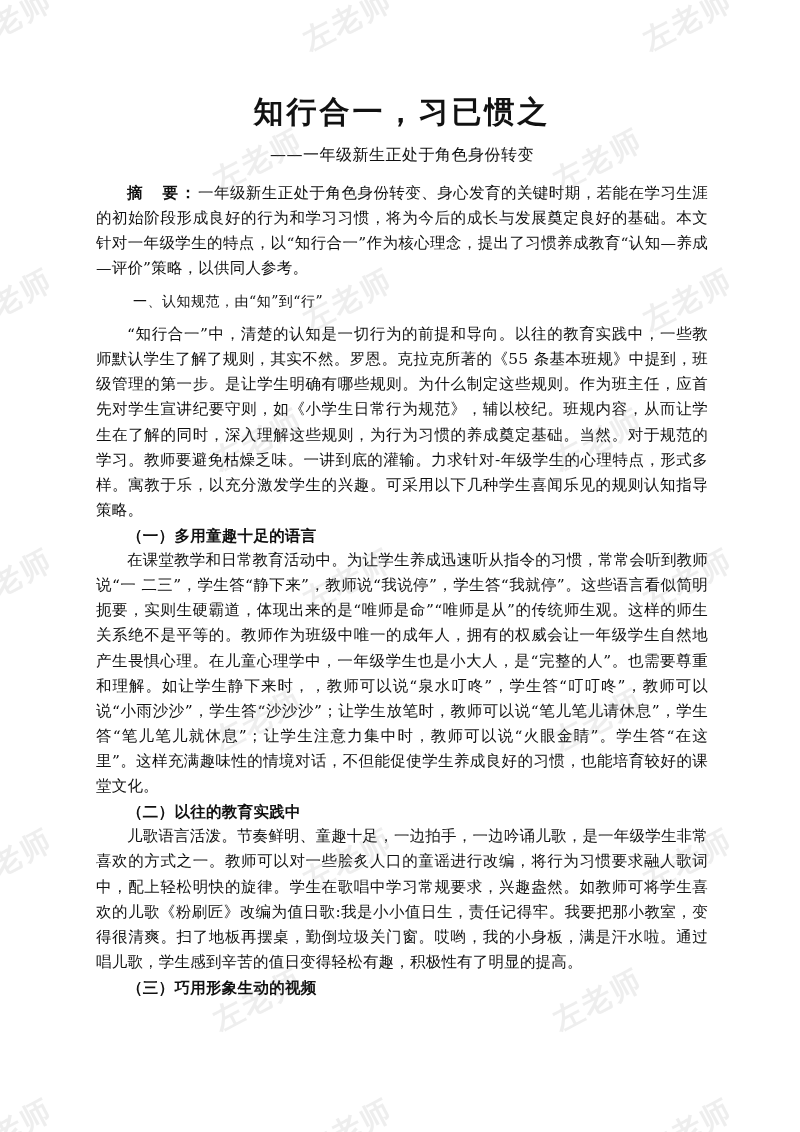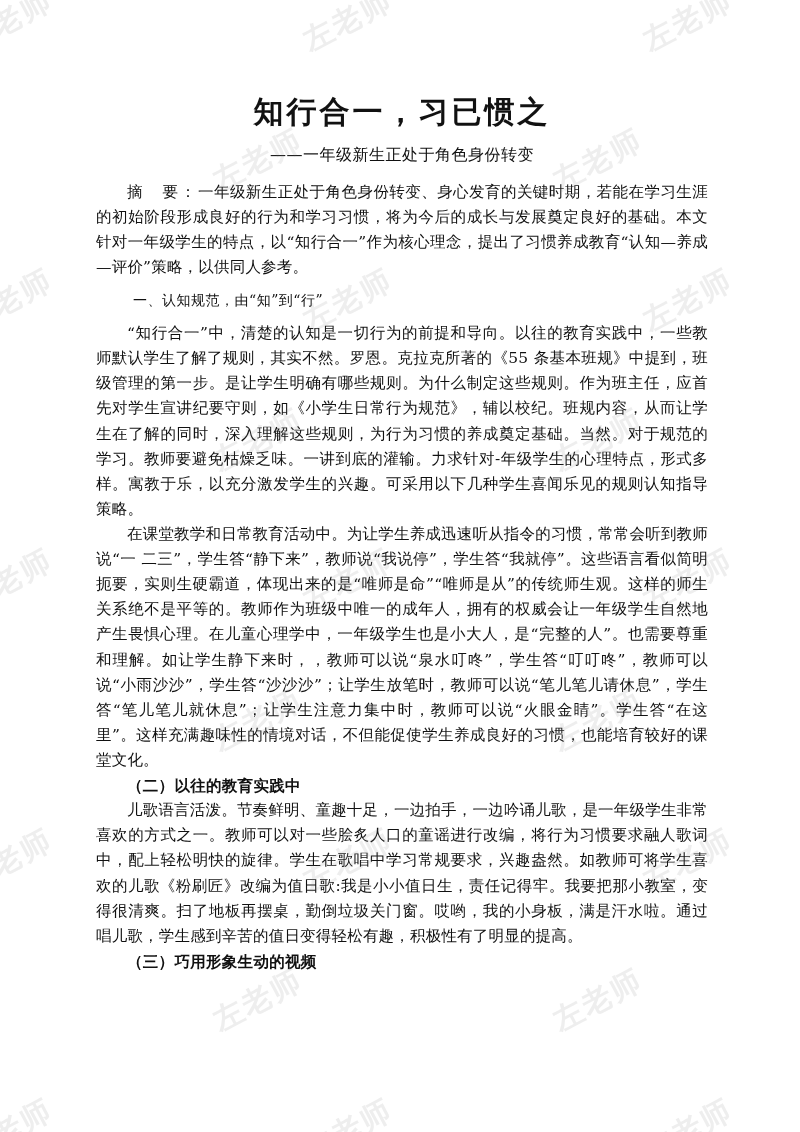--- a/index.html
+++ b/index.html
@@ -72,21 +72,21 @@
     font-size: 15.5px;
     line-height: 1.62;
     margin: 0;
     text-align: justify;
     text-justify: inter-ideograph;
     text-indent: 2em;
     letter-spacing: 0.2px;
   }
 
   .lbl {
-    font-weight: normal;
+    font-weight: bold;
     letter-spacing: 2px;
   }
 
   h2.sec {
     font-size: 14px;
     font-weight: normal;
     margin: 9px;
     line-height: 1.62;
     text-indent: 2em;
     letter-spacing: 0.5px;
@@ -111,20 +111,21 @@
     <div class="doc-subtitle">——一年级新生正处于角色身份转变</div>
 
     <p class="para"><span class="lbl">摘　要：</span><span>一年级新生正处于角色身份转变、身心发育的关键时期，若能在学习生涯的初始阶段形成良好的行为和学习习惯，将为今后的成长与发展奠定良好的基础。本文针对一年级学生的特点，以“知行合一”作为核心理念，提出了习惯养成教育“认知—养成—评价”策略，以供同人参考。</span></p>
 
 
 
     <h2 class="sec">一、认知规范，由“知”到“行”</h2>
 
     <p class="para">“知行合一”中，清楚的认知是一切行为的前提和导向。以往的教育实践中，一些教师默认学生了解了规则，其实不然。罗恩。克拉克所著的《55 条基本班规》中提到，班级管理的第一步。是让学生明确有哪些规则。为什么制定这些规则。作为班主任，应首先对学生宣讲纪要守则，如《小学生日常行为规范》，辅以校纪。班规内容，从而让学生在了解的同时，深入理解这些规则，为行为习惯的养成奠定基础。当然。对于规范的学习。教师要避免枯燥乏味。一讲到底的灌输。力求针对-年级学生的心理特点，形式多样。寓教于乐，以充分激发学生的兴趣。可采用以下几种学生喜闻乐见的规则认知指导策略。</p>
 
+    <h3 class="subsec">（一）多用童趣十足的语言</h3>
 
     <p class="para">在课堂教学和日常教育活动中。为让学生养成迅速听从指令的习惯，常常会听到教师说“一 二三”，学生答“静下来”，教师说“我说停”，学生答“我就停”。这些语言看似简明扼要，实则生硬霸道，体现出来的是“唯师是命”“唯师是从”的传统师生观。这样的师生关系绝不是平等的。教师作为班级中唯一的成年人，拥有的权威会让一年级学生自然地产生畏惧心理。在儿童心理学中，一年级学生也是小大人，是“完整的人”。也需要尊重和理解。如让学生静下来时，，教师可以说“泉水叮咚”，学生答“叮叮咚”，教师可以说“小雨沙沙”，学生答“沙沙沙”；让学生放笔时，教师可以说“笔儿笔儿请休息”，学生答“笔儿笔儿就休息”；让学生注意力集中时，教师可以说“火眼金睛”。学生答“在这里”。这样充满趣味性的情境对话，不但能促使学生养成良好的习惯，也能培育较好的课堂文化。</p>
 
     <h3 class="subsec">（二）以往的教育实践中</h3>
 
     <p class="para">儿歌语言活泼。节奏鲜明、童趣十足，一边拍手，一边吟诵儿歌，是一年级学生非常喜欢的方式之一。教师可以对一些脍炙人口的童谣进行改编，将行为习惯要求融人歌词中，配上轻松明快的旋律。学生在歌唱中学习常规要求，兴趣盎然。如教师可将学生喜欢的儿歌《粉刷匠》改编为值日歌:我是小小值日生，责任记得牢。我要把那小教室，变得很清爽。扫了地板再摆桌，勤倒垃圾关门窗。哎哟，我的小身板，满是汗水啦。通过唱儿歌，学生感到辛苦的值日变得轻松有趣，积极性有了明显的提高。</p>
 
     <h3 class="subsec">（三）巧用形象生动的视频</h3>
 
   </div>

